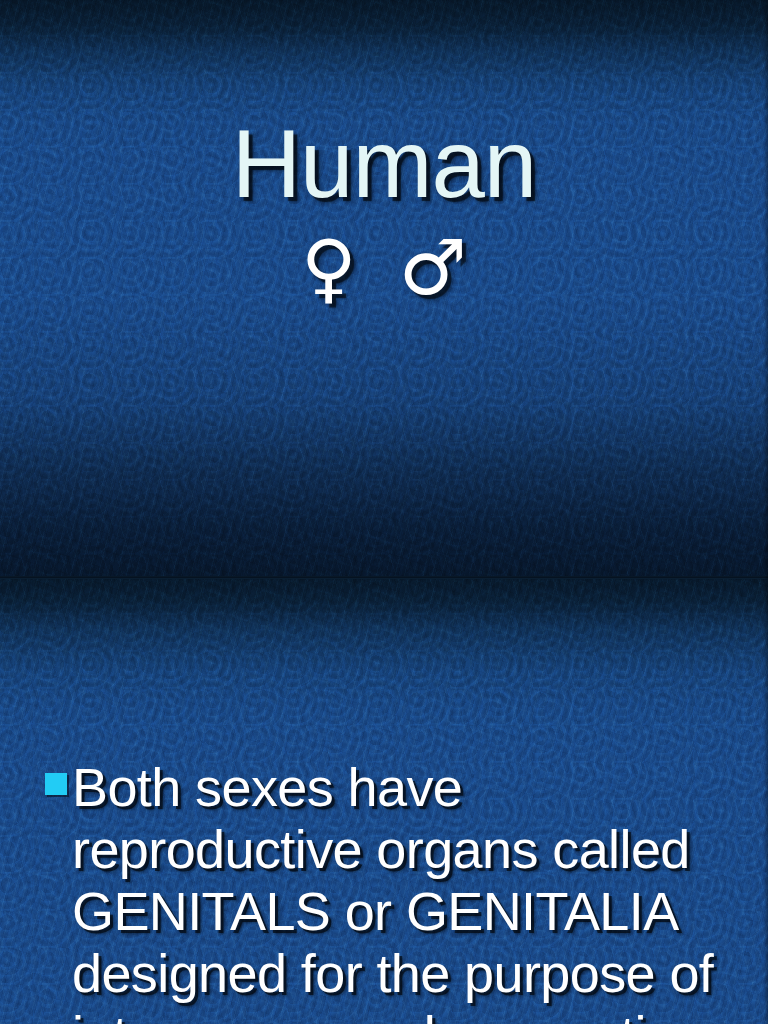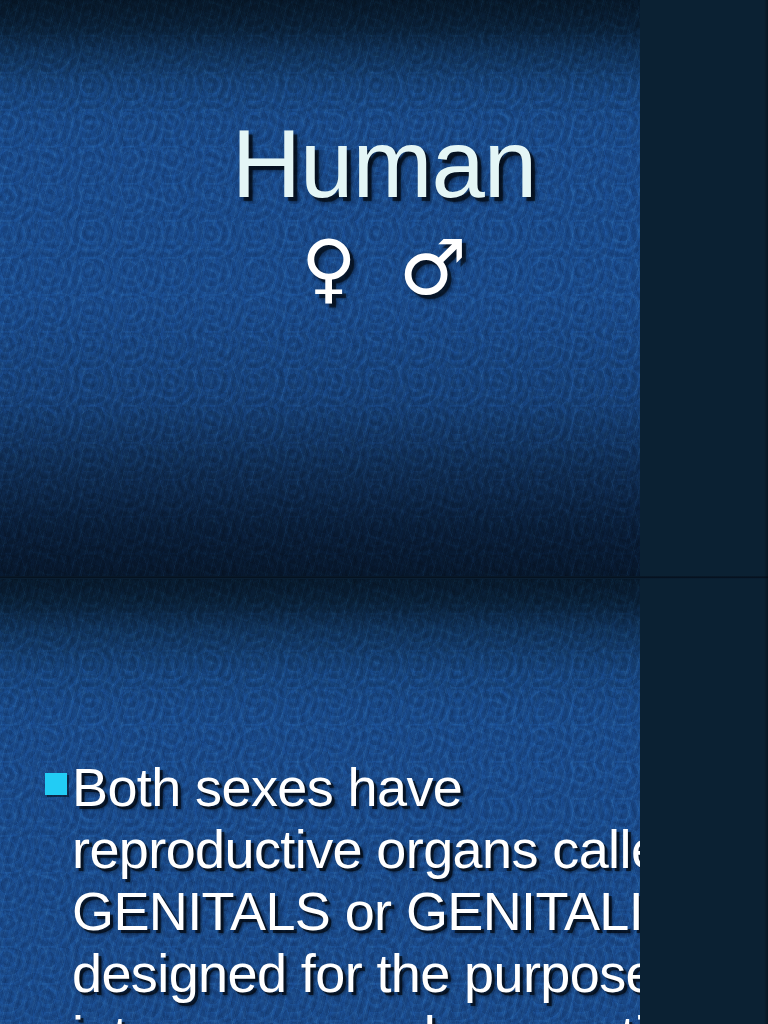--- a/index.html
+++ b/index.html
@@ -16,21 +16,21 @@
     position: relative;
     width: 768px;
     height: 1024px;
     overflow: hidden;
     background: #0b2133;
   }
 
   
   .slide {
     position: relative;
-    width: 640px;
+    width: 768px;
     overflow: hidden;
     box-sizing: border-box;
     padding-left: 33px;
   }
   .slide-bg {
     position: absolute;
     inset: 0;
     background-color: #1a4a8a;
     background-image:
       

